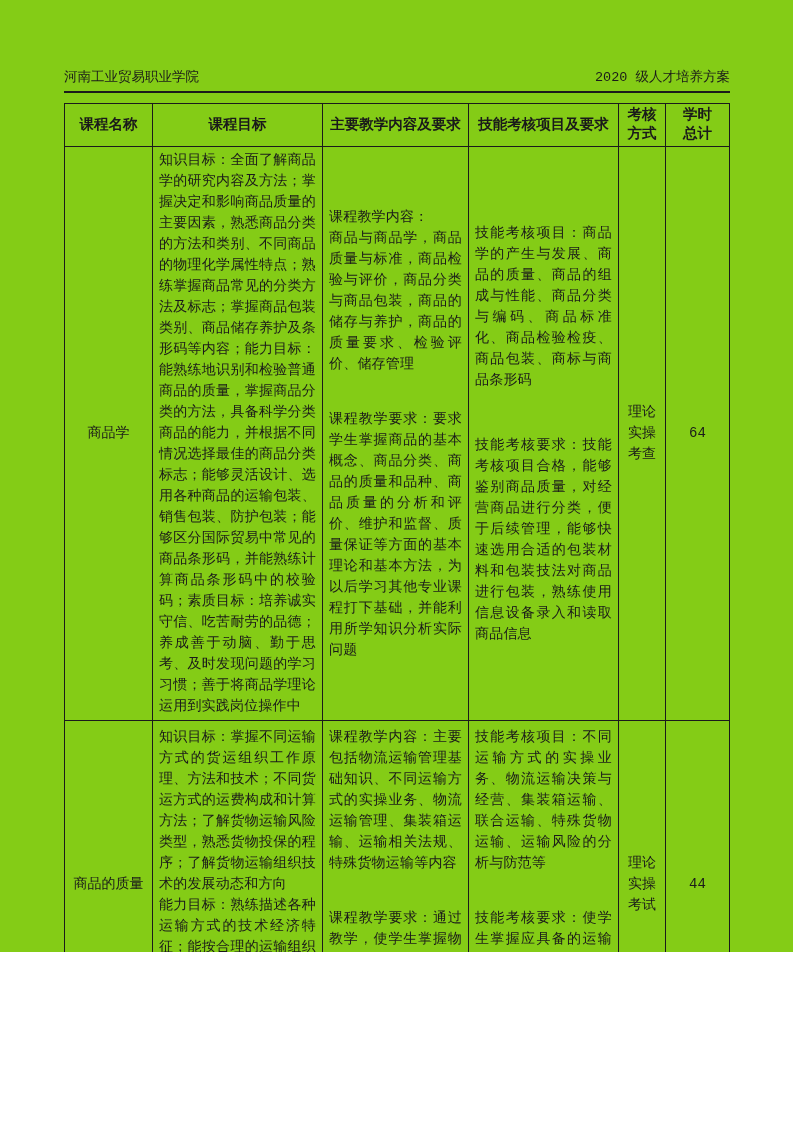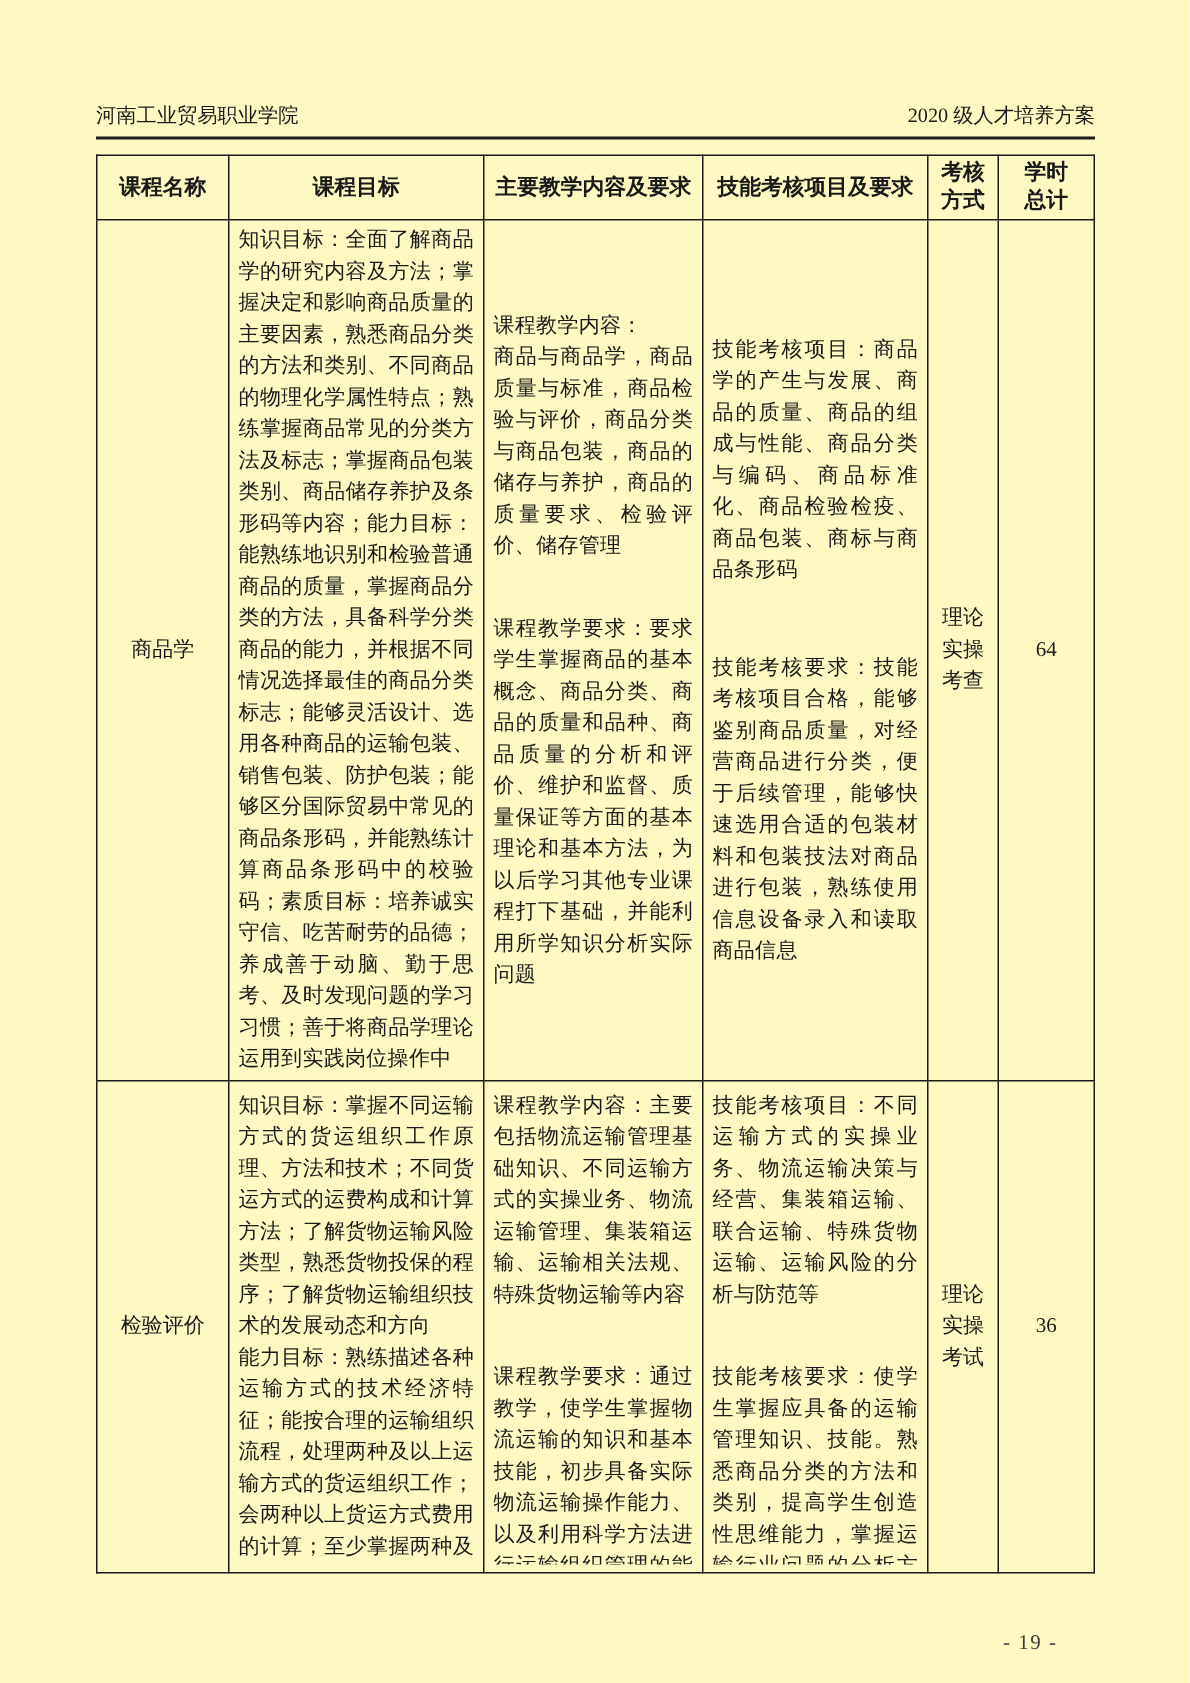--- a/index.html
+++ b/index.html
@@ -1,22 +1,22 @@
 <!DOCTYPE html>
 <html><head>
 <meta charset="utf-8">
 <style>
   * { box-sizing: border-box; }
   html, body { margin: 0; padding: 0; background: #ffffff; }
   .page {
     position: relative;
     width: 793px;
-    height: 1122px;
-    background: #fef9c3;
-    font-family: Liberation Serif, serif;
+    height: 952px;
+    background: #84cc16;
+    font-family: Liberation Mono, monospace;
     color: #1a1a1a;
     overflow: hidden;
   }
   
   .page-header {
     position: absolute;
     top: 68px; left: 64px; right: 63px;
     display: flex;
     justify-content: space-between;
     align-items: flex-end;
@@ -126,21 +126,21 @@
             <span class="method-line">理论</span>
             <span class="method-line">实操</span>
             <span class="method-line">考查</span>
           </td>
           <td class="cell v-mid center">
             <span>64</span>
           </td>
         </tr>
         <tr class="row-2">
           <td class="cell v-mid center">
-            <span>检验评价</span>
+            <span>商品的质量</span>
           </td>
           <td class="cell v-top">
             <div class="clip">
               <div class="para">知识目标：掌握不同运输方式的货运组织工作原理、方法和技术；不同货运方式的运费构成和计算方法；了解货物运输风险类型，熟悉货物投保的程序；了解货物运输组织技术的发展动态和方向
 能力目标：熟练描述各种运输方式的技术经济特征；能按合理的运输组织流程，处理两种及以上运输方式的货运组织工作；会两种以上货运方式费用的计算；至少掌握两种及以上运输方式的主要</div>
             </div>
           </td>
           <td class="cell v-top">
             <div class="clip">
               <div class="para">课程教学内容：主要包括物流运输管理基础知识、不同运输方式的实操业务、物流运输管理、集装箱运输、运输相关法规、特殊货物运输等内容</div>
@@ -152,21 +152,21 @@
               <div class="para">技能考核项目：不同运输方式的实操业务、物流运输决策与经营、集装箱运输、联合运输、特殊货物运输、运输风险的分析与防范等</div>
               <div class="para gap">技能考核要求：使学生掌握应具备的运输管理知识、技能。熟悉商品分类的方法和类别，提高学生创造性思维能力，掌握运输行业问题的分析方法</div>
             </div>
           </td>
           <td class="cell v-mid center">
             <span class="method-line">理论</span>
             <span class="method-line">实操</span>
             <span class="method-line">考试</span>
           </td>
           <td class="cell v-mid center">
-            <span>36</span>
+            <span>44</span>
           </td>
         </tr>
       </tbody>
     </table>
   </div>
 
   <div class="page-footer">- 19 -</div>
 
 </div>
 

